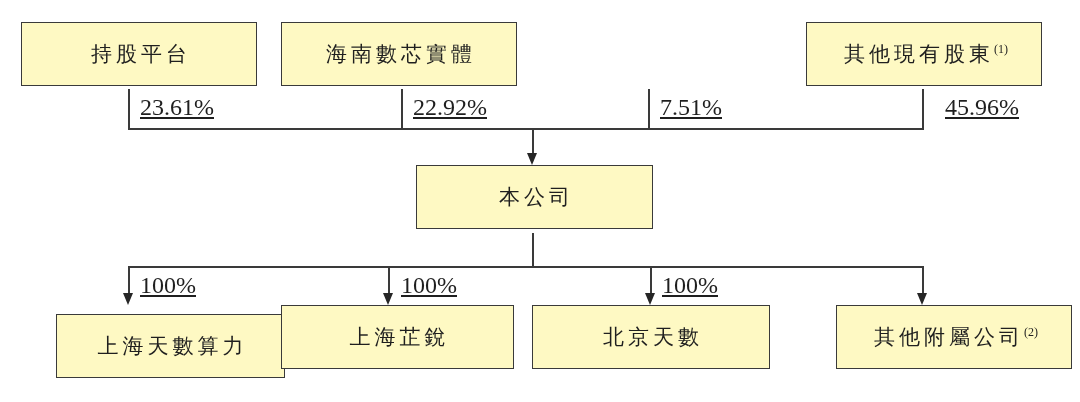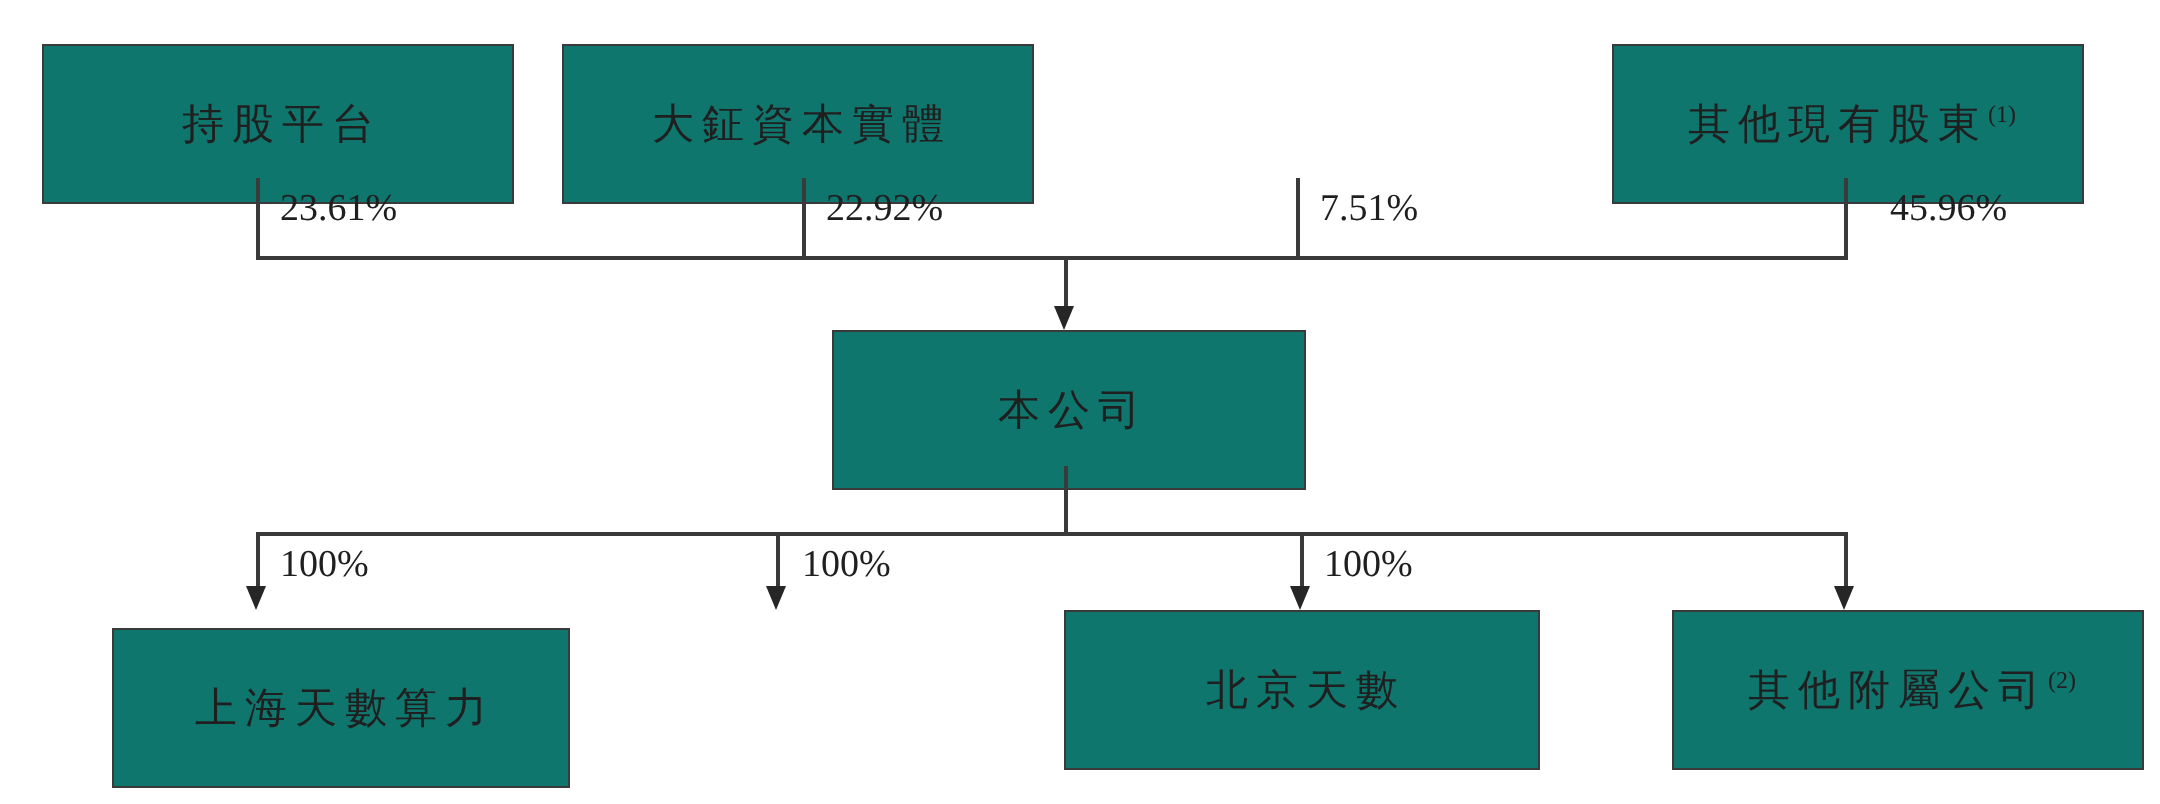--- a/index.html
+++ b/index.html
@@ -10,23 +10,23 @@
   .canvas {
     position: relative;
     width: 1080px;
     height: 402px;
     background: #ffffff;
     font-family: "Liberation Serif", "DejaVu Serif", serif;
     overflow: hidden;
   }
   .box {
     position: absolute;
-    height: 80px;
+    height: 64px;
     border: 1.5px solid #3a3a3a;
-    background: #0f766e;
+    background: #fef9c3;
     box-sizing: border-box;
     display: flex;
     align-items: center;
     justify-content: center;
   }
   .box-label {
     font-size: 21px;
     letter-spacing: 4px;
     color: #1f1f1f;
     white-space: nowrap;
@@ -43,43 +43,44 @@
     height: 1.5px;
     background: #3a3a3a;
   }
   .vline {
     position: absolute;
     width: 1.5px;
     background: #3a3a3a;
   }
   .pct {
     position: absolute;
-    font-size: 19px;
+    font-size: 24px;
     color: #1f1f1f;
     white-space: nowrap;
+    text-decoration: underline;
   }
   .arrow {
     position: absolute;
     width: 0;
     height: 0;
     border-left: 5.5px solid transparent;
     border-right: 5.5px solid transparent;
     border-top: 12px solid #262626;
   }
 </style>
 </head>
 <body>
 
 <div class="canvas">
 
   <div class="box" style="left:21px; top:22px; width:236px;">
     <span class="box-label">持股平台</span>
   </div>
   <div class="box" style="left:281px; top:22px; width:236px;">
-    <span class="box-label">大鉦資本實體</span>
+    <span class="box-label">海南數芯實體</span>
   </div>
   <div class="box" style="left:806px; top:22px; width:236px;">
     <span class="box-label"><span>其他現有股東</span><sup>(1)</sup></span>
   </div>
 
   <div class="vline" style="left:128px; top:89px; height:40px;"></div>
   <div class="vline" style="left:401px; top:89px; height:40px;"></div>
   <div class="vline" style="left:648px; top:89px; height:40px;"></div>
   <div class="vline" style="left:922px; top:89px; height:40px;"></div>
 
@@ -108,20 +109,23 @@
   <div class="vline" style="left:922px; top:266px; height:28px;"></div>
   <div class="arrow" style="left:917px; top:293px;"></div>
 
   <span class="pct" style="left:140px; top:272px;">100%</span>
   <span class="pct" style="left:401px; top:272px;">100%</span>
   <span class="pct" style="left:662px; top:272px;">100%</span>
 
   <div class="box" style="left:28px; top:314px; width:229px;margin-left:28px;">
     <span class="box-label">上海天數算力</span>
   </div>
+  <div class="box" style="left:281px; top:305px; width:233px;">
+    <span class="box-label">上海芷銳</span>
+  </div>
   <div class="box" style="left:532px; top:305px; width:238px;">
     <span class="box-label">北京天數</span>
   </div>
   <div class="box" style="left:797px; top:305px; width:236px;margin-left:39px;">
     <span class="box-label"><span>其他附屬公司</span><sup>(2)</sup></span>
   </div>
 
 </div>
 
 </body></html>

